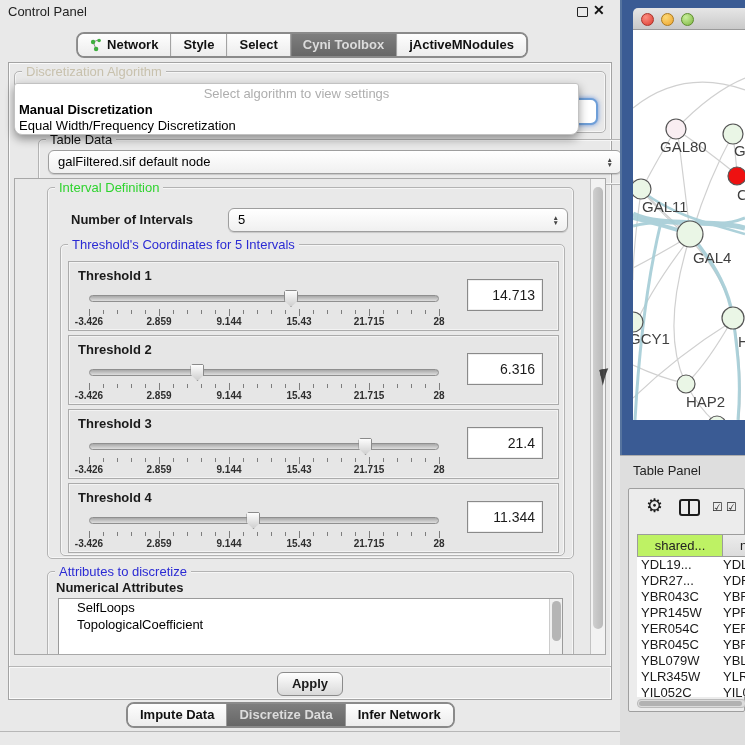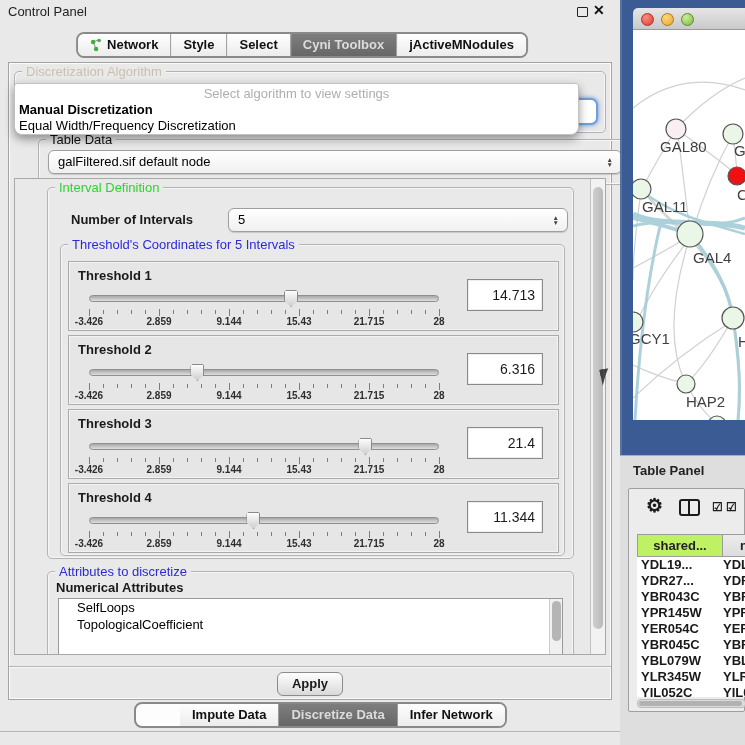--- a/index.html
+++ b/index.html
@@ -12,21 +12,21 @@
   #titlebar { left:0; top:0; width:620px; height:22px; }
   #panel-title { left:8px; top:4px; font-size:13px; color:#222; }
   #float-btn { left:577px; top:7px; width:11px; height:10px; border:1.6px solid #222; border-radius:1px; }
   #close-btn { left:593px; top:2px; font-size:14px; font-weight:bold; color:#111; }
 
   .tabbar { display:flex; background:#fdfdfd; border:2px solid #8a8a8a; border-radius:8px; overflow:hidden; }
   .tabseg { padding:3px 12px 4px 12px; font-weight:bold; font-size:13px; color:#111; background:linear-gradient(#fefefe,#ececec); white-space:nowrap; display:flex; align-items:center; gap:5px; }
   .tabseg + .tabseg { border-left:1px solid #9a9a9a;align-items:flex-end; }
   .tabseg.sel { background:linear-gradient(#7e7e7e,#676767); color:#dcdcdc; }
   #top-tabbar { top:32px; left:50%; transform:translateX(-50%); margin-left:-8px; }
-  #bottom-tabbar { top:702px; left:134px;padding-left:44px; }
+  #bottom-tabbar { top:702px; left:126px; }
 
   #main-panel { left:8px; top:62px; width:604px; height:638px; border:1px solid #a3a3a3; box-shadow:inset 0 0 0 1px #fbfbfb; background:#e9e9e9; }
 
   .groupbox { position:absolute; border:1px solid #b3b3b3; border-radius:5px; box-shadow:inset 0 0 0 1px #f6f6f6; }
   .grouptitle { position:absolute; top:-8px; left:7px; background:#e9e9e9; padding:0 4px; font-size:13px; white-space:nowrap; }
   .gt-dim { color:#c8c1ad; }
   .gt-green { color:#2fd32f; }
   .gt-blue { color:#2b2bd4; }
 
   #algo-group { left:5px; top:8px; width:592px; height:62px; }
@@ -83,21 +83,21 @@
   #network-window { left:620px; top:0; width:125px; height:455px; background:#3a5b94; box-shadow:inset 2px 0 0 #56749f; }
   #mac-titlebar { left:13px; top:8px; width:112px; height:22px; background:linear-gradient(#e6e6e6,#c9c9c9); border-bottom:1px solid #9a9a9a; border-radius:5px 0 0 0; }
   .tl { position:absolute; top:4.5px; width:13px; height:13px; border-radius:50%; }
   #tl-red   { left:8px;  background:radial-gradient(circle at 35% 30%, #fb8d80, #dd3b30); border:1px solid #a8322a; }
   #tl-yellow{ left:28px; background:radial-gradient(circle at 35% 30%, #fcd975, #eda32f); border:1px solid #ab7a1f; }
   #tl-green { left:48px; background:radial-gradient(circle at 35% 30%, #c9ef9c, #7db540); border:1px solid #5d8c2e; }
   #net-canvas { left:13px; top:30px; width:112px; height:390px; background:#fff; overflow:hidden; }
   #net-svg { position:absolute; left:0; top:0; }
 
   
-  #tp-area { left:620px; top:455px; width:125px; height:290px; background:#dedede; box-shadow:inset 0 1px 0 #adadad;font-weight:bold; }
+  #tp-area { left:620px; top:455px; width:125px; height:290px; background:#dedede; box-shadow:inset 0 1px 0 #adadad; }
   #tp-title { position:absolute; left:13px; top:8px; font-size:13px; color:#222; }
   #tp-panel { position:absolute; left:8px; top:33px; width:117px; height:224px; background:#ececec; border:1px solid #9f9f9f; border-radius:2px; }
   #tp-toolbar { position:absolute; left:0; top:4px; width:117px; height:30px; }
   #gear-ic { position:absolute; left:17px; top:1px; font-size:19px; color:#1c1c1c; }
   #split-ic { position:absolute; left:50px; top:6px; width:21px; height:17px; border:2.2px solid #1c1c1c; border-radius:3px; }
   #split-ic::after { content:""; position:absolute; left:7px; top:0; width:2.2px; height:13px; background:#1c1c1c; }
   .chk-ic { position:absolute; top:7px; font-size:12px; color:#1c1c1c; }
   #tp-header { position:absolute; left:8px; top:45px; width:109px; height:23px; display:flex; }
   .hcell { border:1px solid #9c9c9c; border-left-width:0; font-size:13px; line-height:21px; text-align:center; color:#222; background:linear-gradient(#ececec,#dcdcdc); overflow:hidden; white-space:nowrap; }
   .hcell:first-child { border-left-width:1px; background:#bef264; width:86px; flex:none; }

